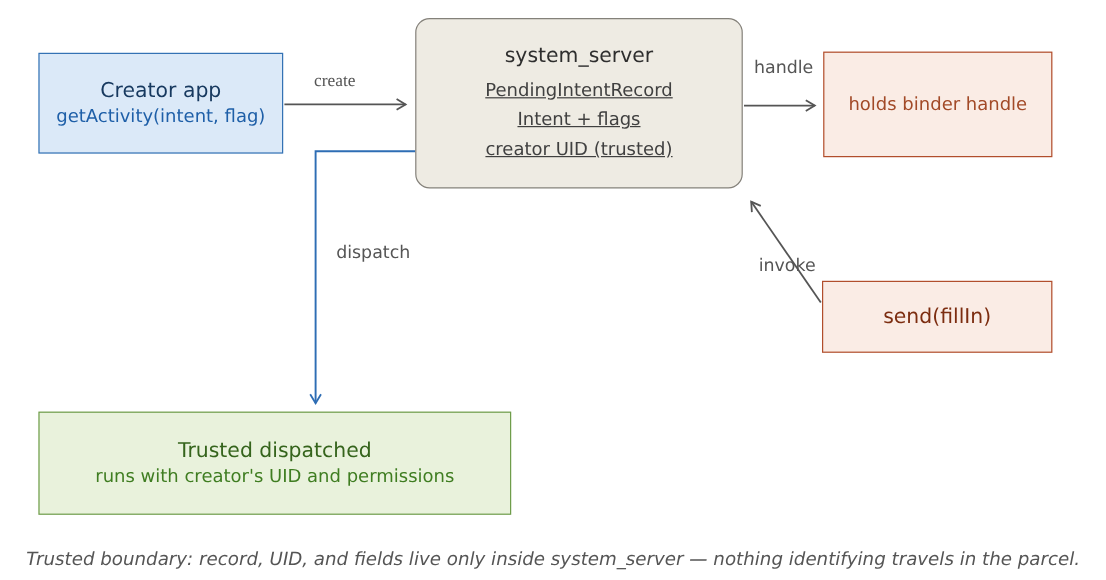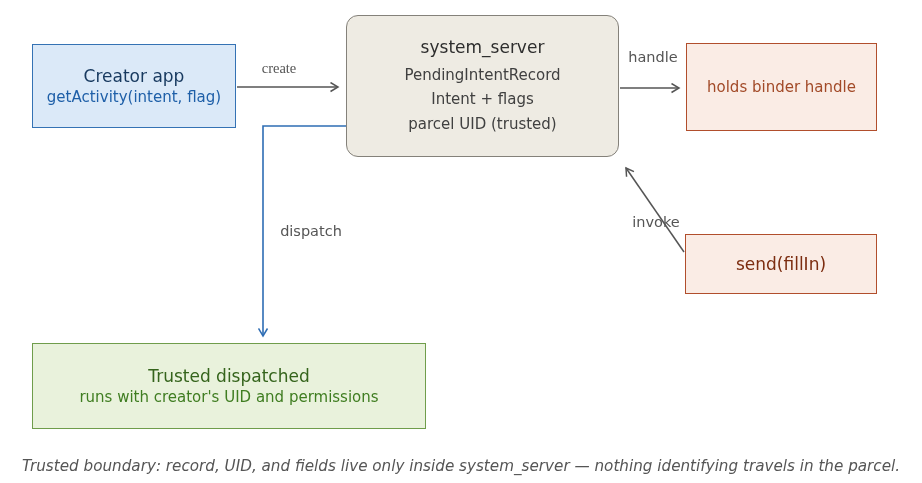--- a/index.html
+++ b/index.html
@@ -18,21 +18,21 @@
     left:32px;top:44px;width:204px;height:84px;
     background:var(--blue-fill,#dbe9f8);border:1.5px solid var(--blue-border,#3472b4);
   }
   #node-creator .title{color:var(--blue-title,#17395f);}
   #node-creator .subtitle{color:var(--blue-sub,#1e5fa8);}
   #node-system{
     left:346px;top:15px;width:273px;height:142px;border-radius:12px;
     background:var(--gray-fill,#eeebe3);border:1.4px solid var(--gray-border,#84817a);
   }
   #node-system .title{color:var(--gray-title,#2e2e2e);margin-bottom:5px;}
-  #node-system .line{font-size:15px;line-height:24.5px;color:var(--gray-body,#404040);}
+  #node-system .line{font-size:15px;line-height:24.5px;color:var(--gray-body,#404040);text-decoration:underline;}
   #node-recipient{
     left:686px;top:43px;width:191px;height:88px;
     background:var(--red-fill,#faece5);border:1.5px solid var(--red-border,#b14e2c);
   }
   #node-recipient .title{color:var(--red-title,#7c2d10);}
   #node-recipient .subtitle{color:var(--red-sub,#a24a28);}
   #node-send{
     left:685px;top:234px;width:192px;height:60px;
     background:var(--red-fill,#faece5);border:1.5px solid var(--red-border,#b14e2c);
   }
@@ -42,21 +42,21 @@
     background:var(--green-fill,#e9f2dc);border:1.5px solid var(--green-border,#6f9d4b);
   }
   #node-dispatched .title{color:var(--green-title,#35641c);}
   #node-dispatched .subtitle{color:var(--green-sub,#3f7d21);}
   .edge-label{
     position:absolute;transform:translate(-50%,-50%);
     font-size:14.5px;color:var(--label-gray,#555555);white-space:nowrap;
   }
   #label-create{left:279px;top:68px;font-family:Liberation Serif, serif;}
   #label-handle{left:653px;top:57px;}
-  #label-dispatch{left:311px;top:231px;text-align:right;}
+  #label-dispatch{left:311px;top:211px;text-align:right;}
   #label-invoke{left:656px;top:222px;}
   #arrow-layer{position:absolute;left:0;top:0;width:922px;height:483px;pointer-events:none;}
   #caption{
     position:absolute;left:0;top:457px;width:922px;text-align:center;
     font-style:italic;font-size:15.2px;color:var(--caption-gray,#555555);
   }
 </style>
 </head>
 <body>
 
@@ -79,21 +79,21 @@
 
   <div class="node" id="node-creator">
     <div class="title">Creator app</div>
     <div class="subtitle">getActivity(intent, flag)</div>
   </div>
 
   <div class="node" id="node-system">
     <div class="title">system_server</div>
     <div class="line">PendingIntentRecord</div>
     <div class="line">Intent + flags</div>
-    <div class="line">parcel UID (trusted)</div>
+    <div class="line">creator UID (trusted)</div>
   </div>
 
   <div class="node" id="node-recipient">
     <div class="subtitle">holds binder handle</div>
   </div>
 
   <div class="node" id="node-send">
     <div class="title">send(fillIn)</div>
   </div>
 

